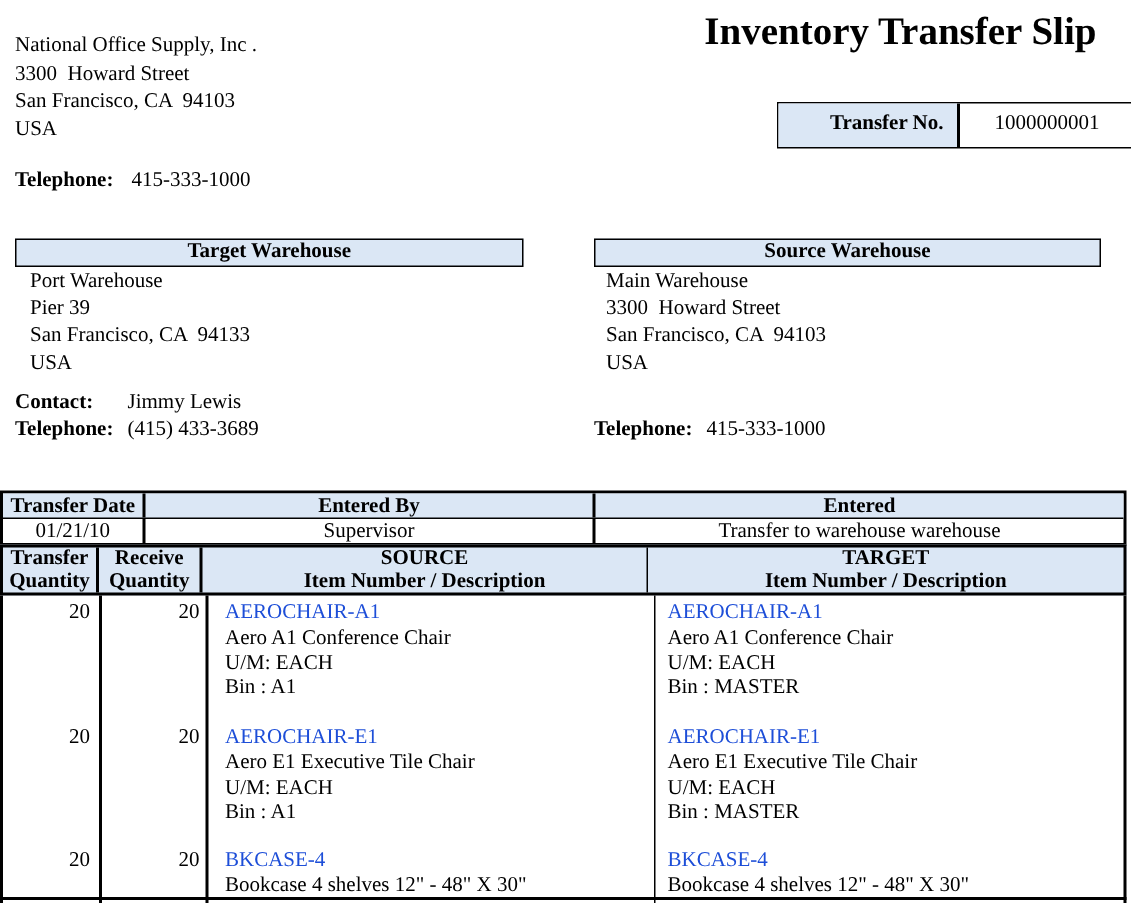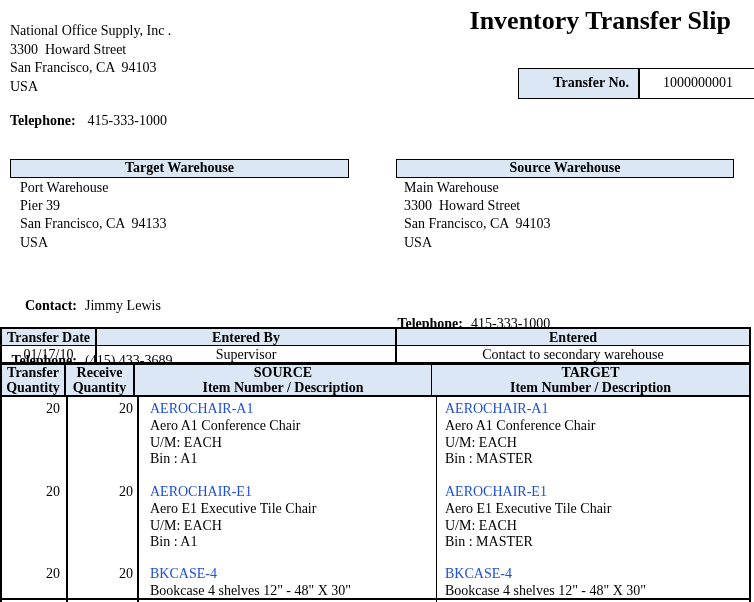--- a/index.html
+++ b/index.html
@@ -34,21 +34,21 @@
 
   
   .wh-addr { position:absolute; top:179px; line-height:18.2px; }
   .wh-addr.tgt { left:20px; }
   .wh-addr.src { left:404px; }
 
   
   .contact-block { position:absolute; line-height:17.6px; }
   .contact-block.tgt { left:10px; top:260px; }
   .contact-block.src { left:396px; top:278px; }
-  .contact-block .lbl { display:inline-block; width:67px; text-align:right; font-weight:bold; margin-right:8px;margin-top:37px; }
+  .contact-block .lbl { display:inline-block; width:67px; font-weight:bold; margin-right:8px; }
 
   
   .info-table { position:absolute; left:0; top:327px; width:751px;
                 border:2px solid #000; box-sizing:border-box; }
   .info-row { display:flex; }
   .info-row.hdr { background:#dbe7f5; border-bottom:1px solid #000; font-weight:bold; }
   .info-row > div { text-align:center; line-height:15px; padding:1px 0 0 0; height:15px; box-sizing:content-box; }
   .ic1 { width:93px; border-right:2px solid #000; }
   .ic2 { width:298px; border-right:2px solid #000; }
   .ic3 { flex:1; }
@@ -136,23 +136,23 @@
     </div>
   </div>
 
   <div class="info-table">
     <div class="info-row hdr">
       <div class="ic1">Transfer Date</div>
       <div class="ic2">Entered By</div>
       <div class="ic3">Entered</div>
     </div>
     <div class="info-row">
-      <div class="ic1">01/17/10</div>
+      <div class="ic1">01/21/10</div>
       <div class="ic2">Supervisor</div>
-      <div class="ic3">Contact to secondary warehouse</div>
+      <div class="ic3">Transfer to warehouse warehouse</div>
     </div>
   </div>
 
   <div class="items-header">
     <div class="ih1">
       <div>Transfer</div>
       <div>Quantity</div>
     </div>
     <div class="ih2">
       <div>Receive</div>

